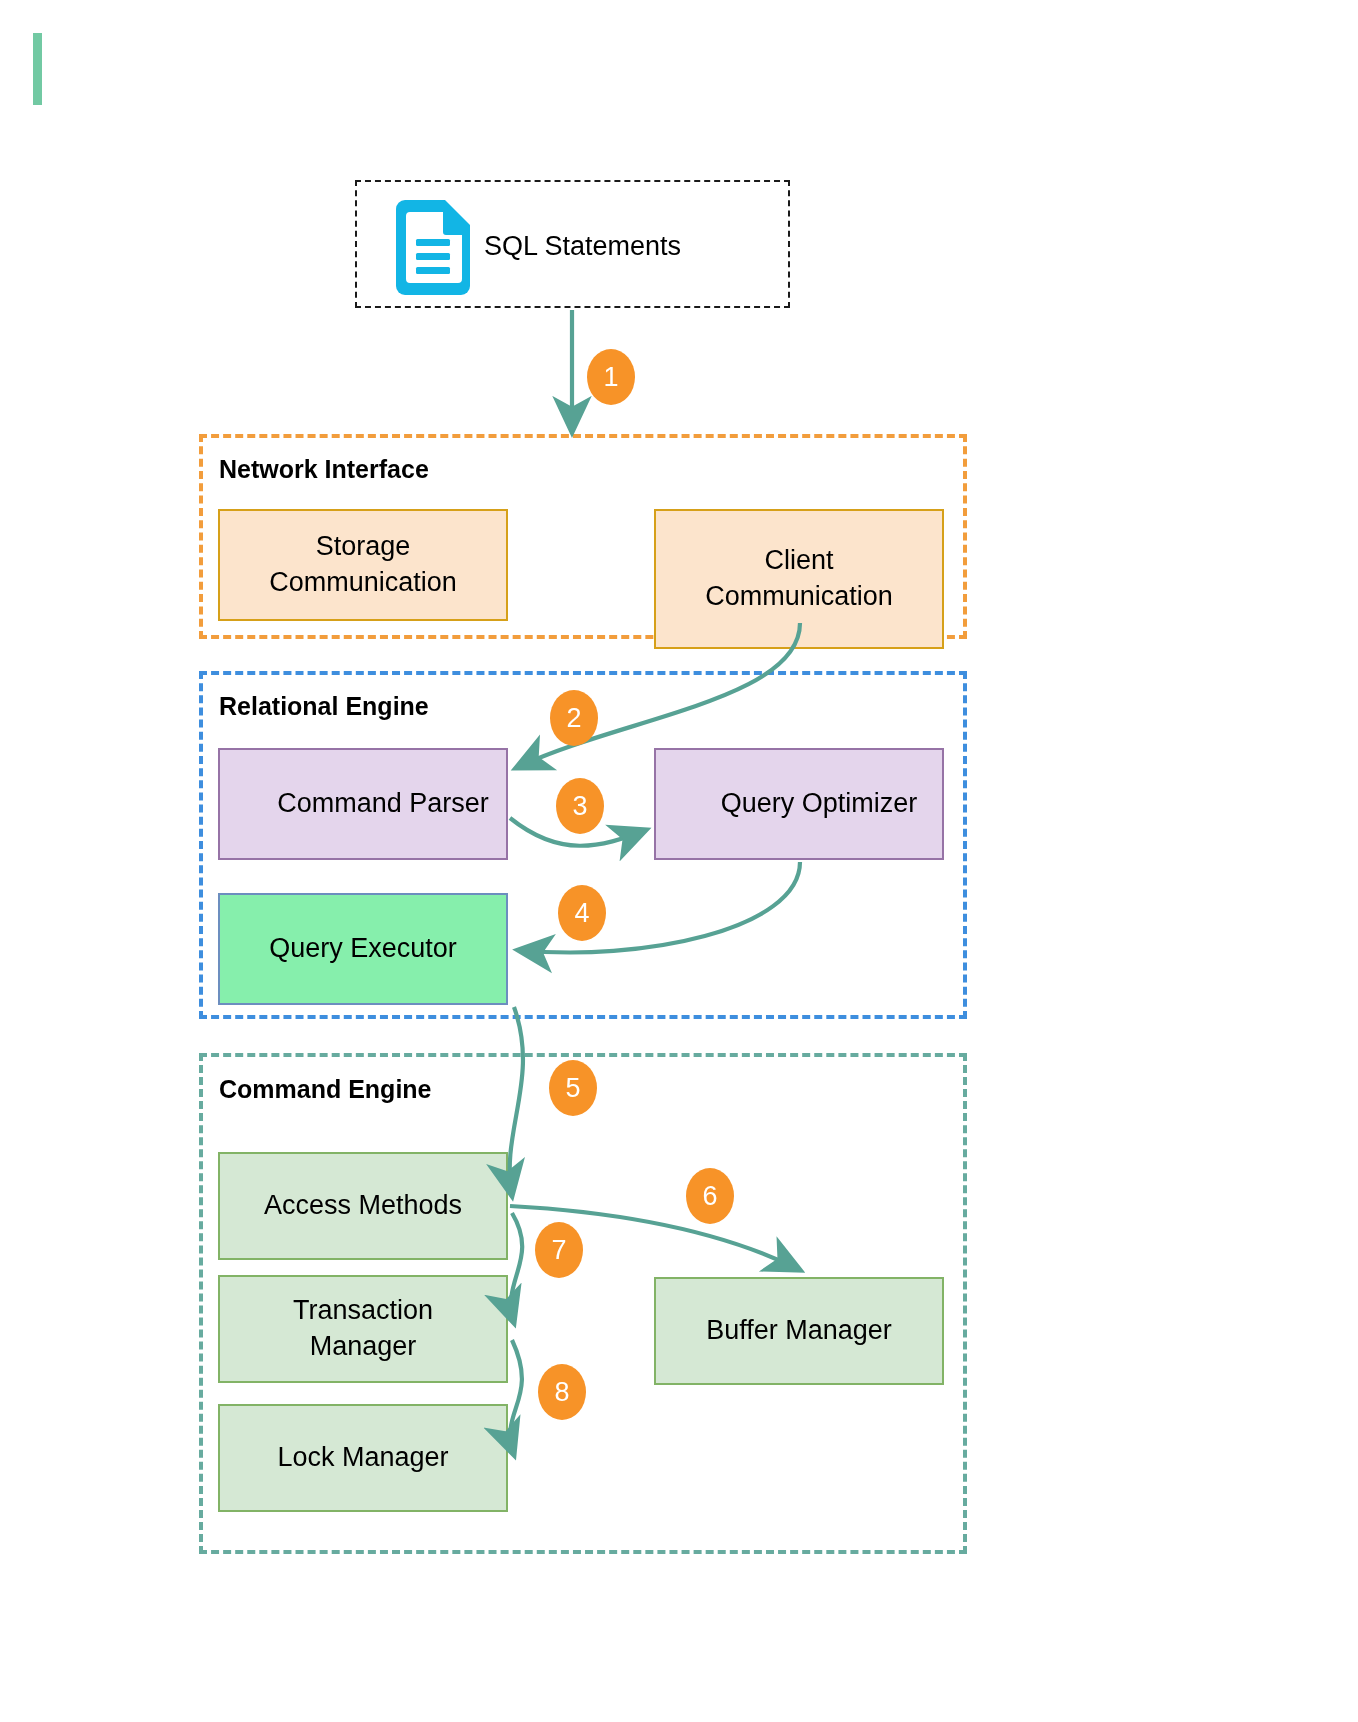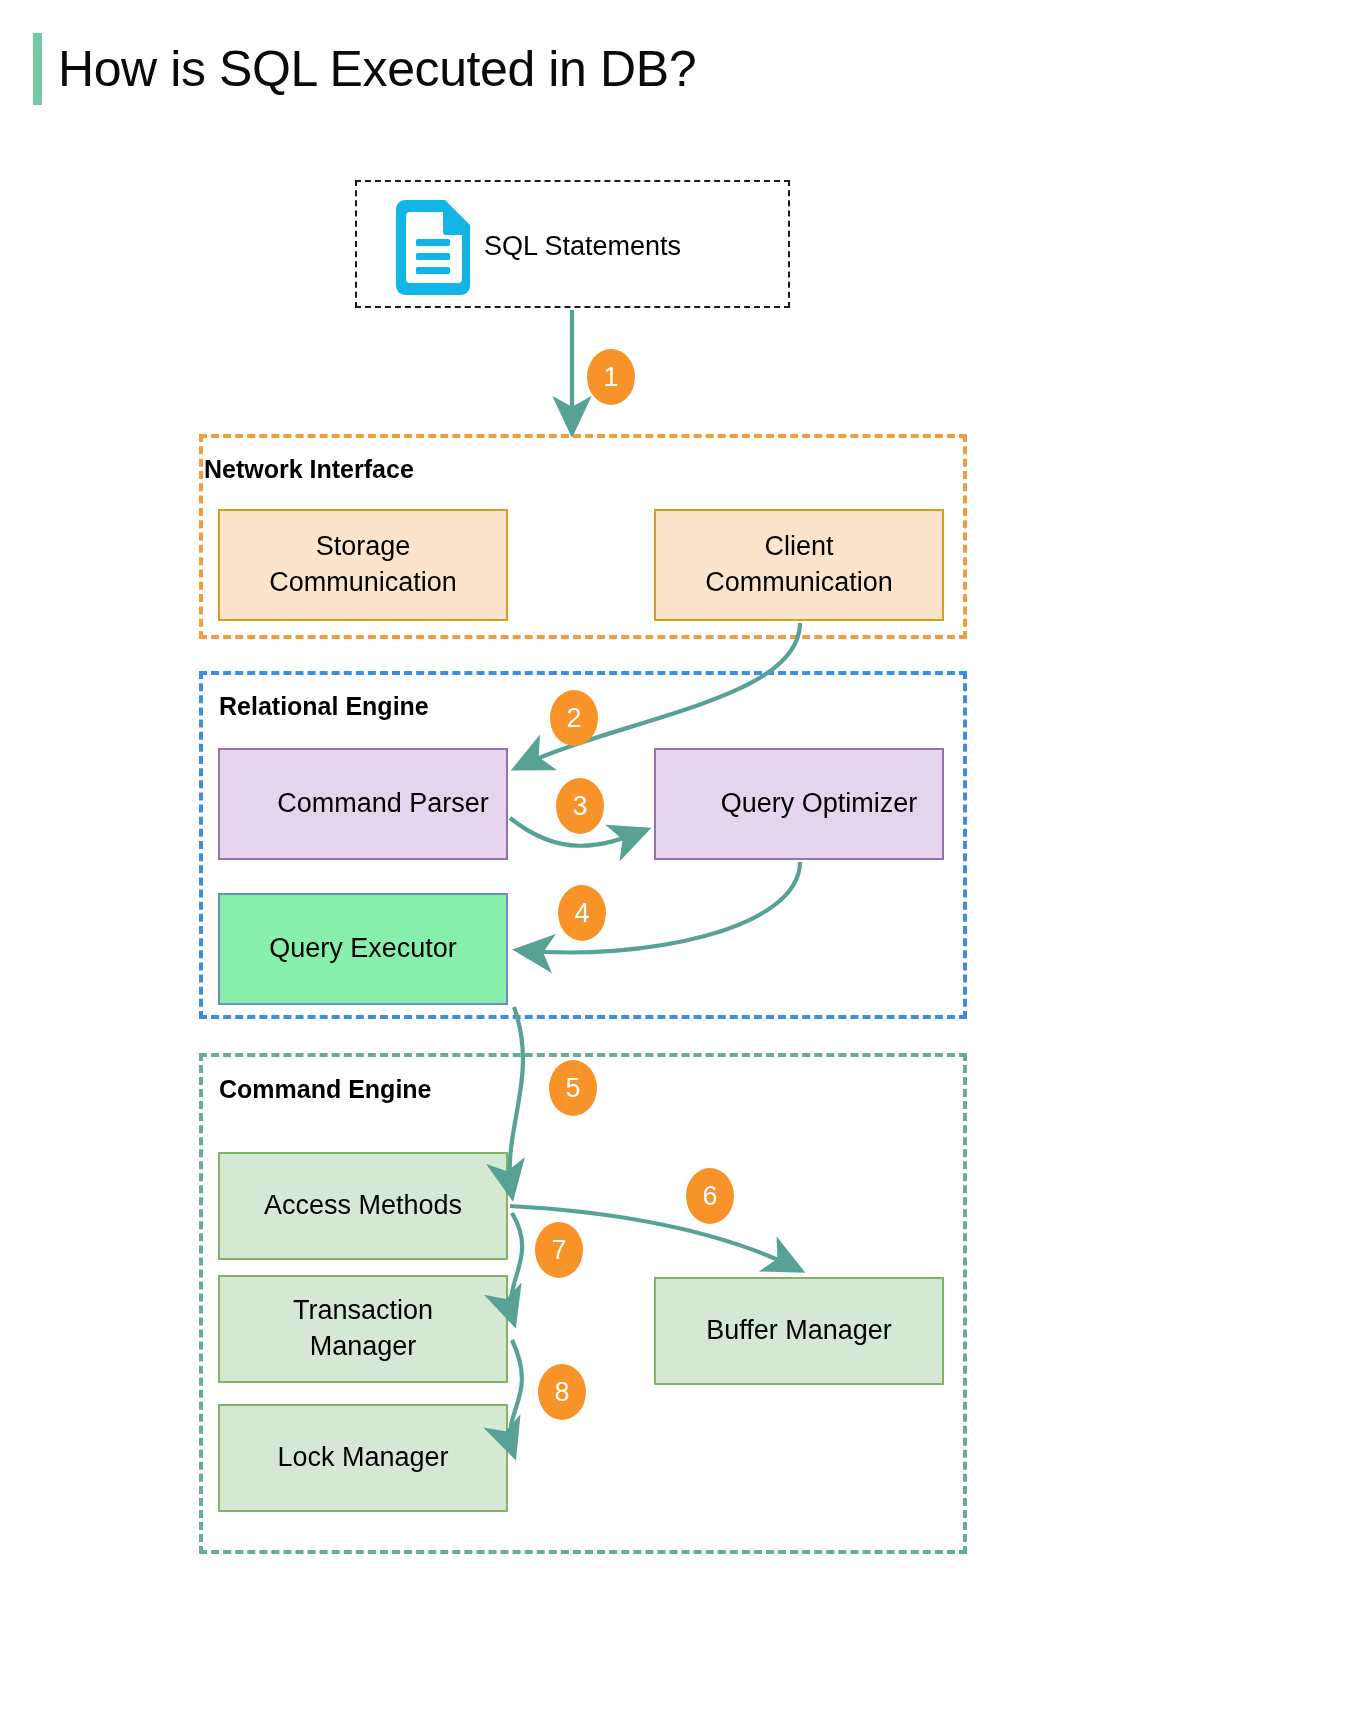--- a/index.html
+++ b/index.html
@@ -118,42 +118,41 @@
     align-items: center;
     justify-content: center;
     font-family: "Liberation Sans", sans-serif;
   }
 </style>
 </head>
 <body>
 
 <div id="header">
   <div id="title-accent-bar"></div>
-  <div id="page-title">How is SQL Executed in DB?</div>
 </div>
 
 <div class="group-box g-dotted-black" style="left:355px; top:180px; width:435px; height:128px;">
 </div>
 <svg id="sql-doc-icon" viewBox="0 0 90 97">
   <path d="M8 10 a9 9 0 0 1 9-9 h40 l25 25 v61 a9 9 0 0 1 -9 9 h-56 a9 9 0 0 1 -9 -9 Z" fill="#12B5E5"></path>
   <path d="M18 17 a4 4 0 0 1 4-4 h33 v20 a3 3 0 0 0 3 3 h16 v44 a4 4 0 0 1 -4 4 h-48 a4 4 0 0 1 -4 -4 Z" fill="#ffffff"></path>
   <rect x="28" y="40" width="34" height="7" rx="1.5" fill="#12B5E5"></rect>
   <rect x="28" y="54" width="34" height="7" rx="1.5" fill="#12B5E5"></rect>
   <rect x="28" y="68" width="34" height="7" rx="1.5" fill="#12B5E5"></rect>
 </svg>
 <div class="node" style="left:480px; top:214px; width:300px; height:66px; border:none; background:none; justify-content:flex-start;">SQL Statements</div>
 
 <div class="group-box g-orange" style="left:199px; top:434px; width:768px; height:205px;"></div>
-<div class="group-label" style="left:204px; top:455px;">Network Interface</div>
+<div class="group-label" style="left:219px; top:455px;">Network Interface</div>
 
 <div class="node n-peach" style="left:218px; top:509px; width:290px; height:112px;">
   <span style="white-space:pre-line;">Storage
 Communication</span>
 </div>
-<div class="node n-peach" style="left:654px; top:509px; width:290px; height:112px;">
+<div class="node n-peach" style="left:654px; top:509px; width:290px; height:140px;">
   <span style="white-space:pre-line;">Client
 Communication</span>
 </div>
 
 <div class="group-box g-blue" style="left:199px; top:671px; width:768px; height:348px;"></div>
 <div class="group-label" style="left:219px; top:692px;">Relational Engine</div>
 
 <div class="node n-purple" style="left:218px; top:748px; width:290px; height:112px;">
   <span style="white-space:pre-line;">Command Parser</span>
 </div>

